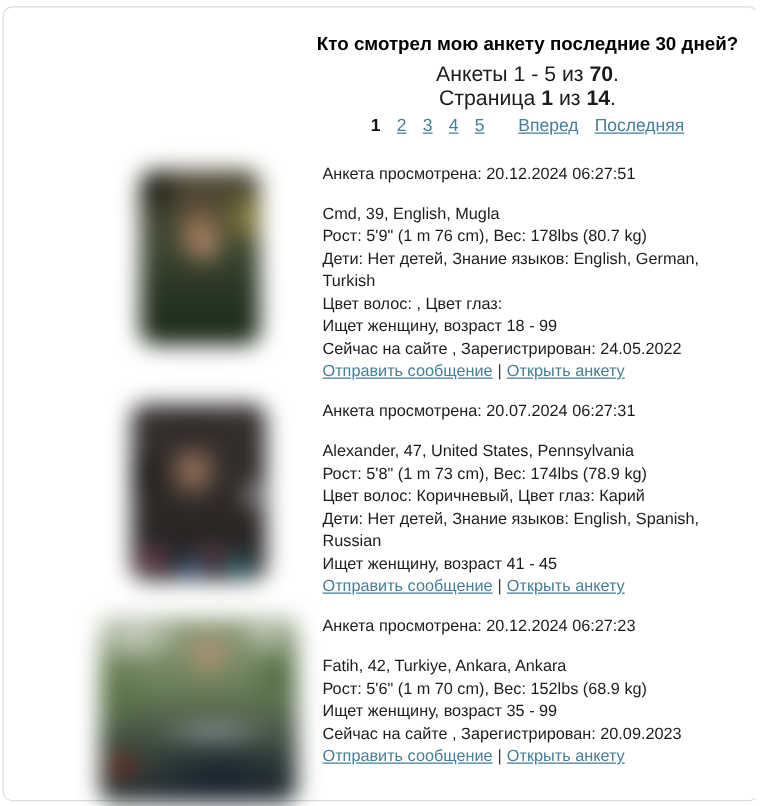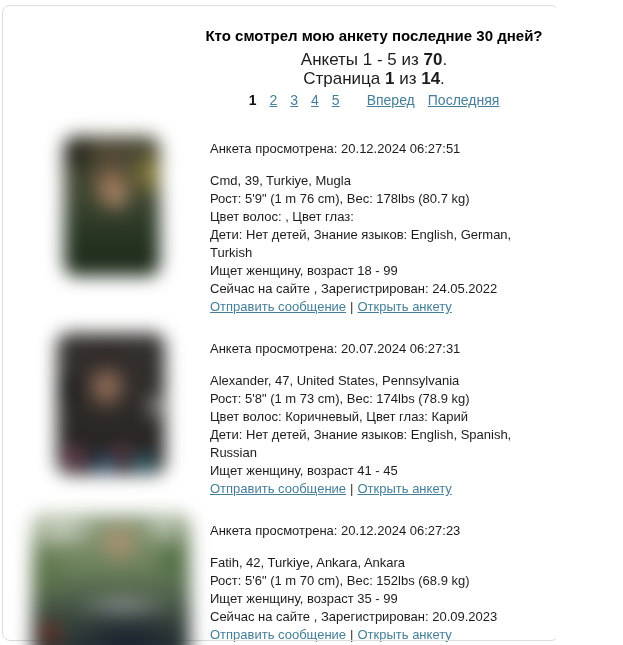--- a/index.html
+++ b/index.html
@@ -3,20 +3,21 @@
 <meta charset="utf-8">
 <style>
   html, body { margin: 0; padding: 0; background: #fff; }
   .viewport {
     position: relative;
     width: 556px; height: 645px;
     overflow: hidden;
     background: #fff;
     font-family: "Liberation Sans", "DejaVu Sans", sans-serif;
     color: #1c1c1c;
+    padding-left: 48px;
   }
   .page-frame {
     position: absolute;
     left: 2px; top: 5px; right: -3px; bottom: 4px;
     border: 1px solid #dcdcdc;
     border-radius: 8px;
     pointer-events: none;
   }
   
   .header {
@@ -30,21 +31,21 @@
   .pagination { margin-top: 2px; font-size: 14px; line-height: 20px;
     display: flex; justify-content: center; align-items: baseline; gap: 13px; }
   .pagination .current { font-weight: bold; color: #111; }
   a.lnk { color: #447e98; text-decoration: underline; cursor: pointer; }
   .pagination .spaced { margin-left: 14px; }
   
   .profiles { margin-top: 16px; }
   .profile-row { display: flex; align-items: flex-start; margin-bottom: 10px; }
   .photo-col { width: 210px; flex: 0 0 210px; }
   .info-col { flex: 1 1 auto; font-size: 13px; line-height: 18px; padding-top: 4px; }
-  .viewed-line { margin-bottom: 14px; margin-top: 10px; }
+  .viewed-line { margin-bottom: 14px; }
   .links-line { white-space: nowrap; }
   .links-line .sep { color: #333; margin: 0 4px; }
   
   .photo { position: relative; }
   .photo .blur { position: absolute; filter: blur(9px); border-radius: 12px; }
   .photo-1 { width: 110px; height: 154px; margin: 3px 0 0 57px; }
   .photo-1 .blur { inset: 7px;
     background:
       radial-gradient(ellipse 40% 18% at 48% 15%, #574736 0%, rgba(87,71,54,0) 70%),
       radial-gradient(ellipse 33% 28% at 50% 37%, #c08a68 0%, rgba(192,138,104,0) 72%),
@@ -104,24 +105,24 @@
   <div class="profiles">
 
     <div class="profile-row">
       <div class="photo-col">
         <div class="photo photo-1">
             <div class="blur"></div>
           </div>
       </div>
       <div class="info-col">
         <div class="viewed-line">Анкета просмотрена: 20.12.2024 06:27:51</div>
-        <div>Cmd, 39, Turkiye, Mugla</div>
+        <div>Cmd, 39, English, Mugla</div>
         <div>Рост: 5'9" (1 m 76 cm), Вес: 178lbs (80.7 kg)</div>
+        <div>Дети: Нет детей, Знание языков: English, German, Turkish</div>
         <div>Цвет волос: , Цвет глаз:</div>
-        <div>Дети: Нет детей, Знание языков: English, German, Turkish</div>
         <div>Ищет женщину, возраст 18 - 99</div>
         <div>Сейчас на сайте , Зарегистрирован: 24.05.2022</div>
         <div class="links-line">
           <a class="lnk">Отправить сообщение</a><span class="sep">|</span><a class="lnk">Открыть анкету</a>
         </div>
       </div>
     </div>
 
     <div class="profile-row">
       <div class="photo-col">

